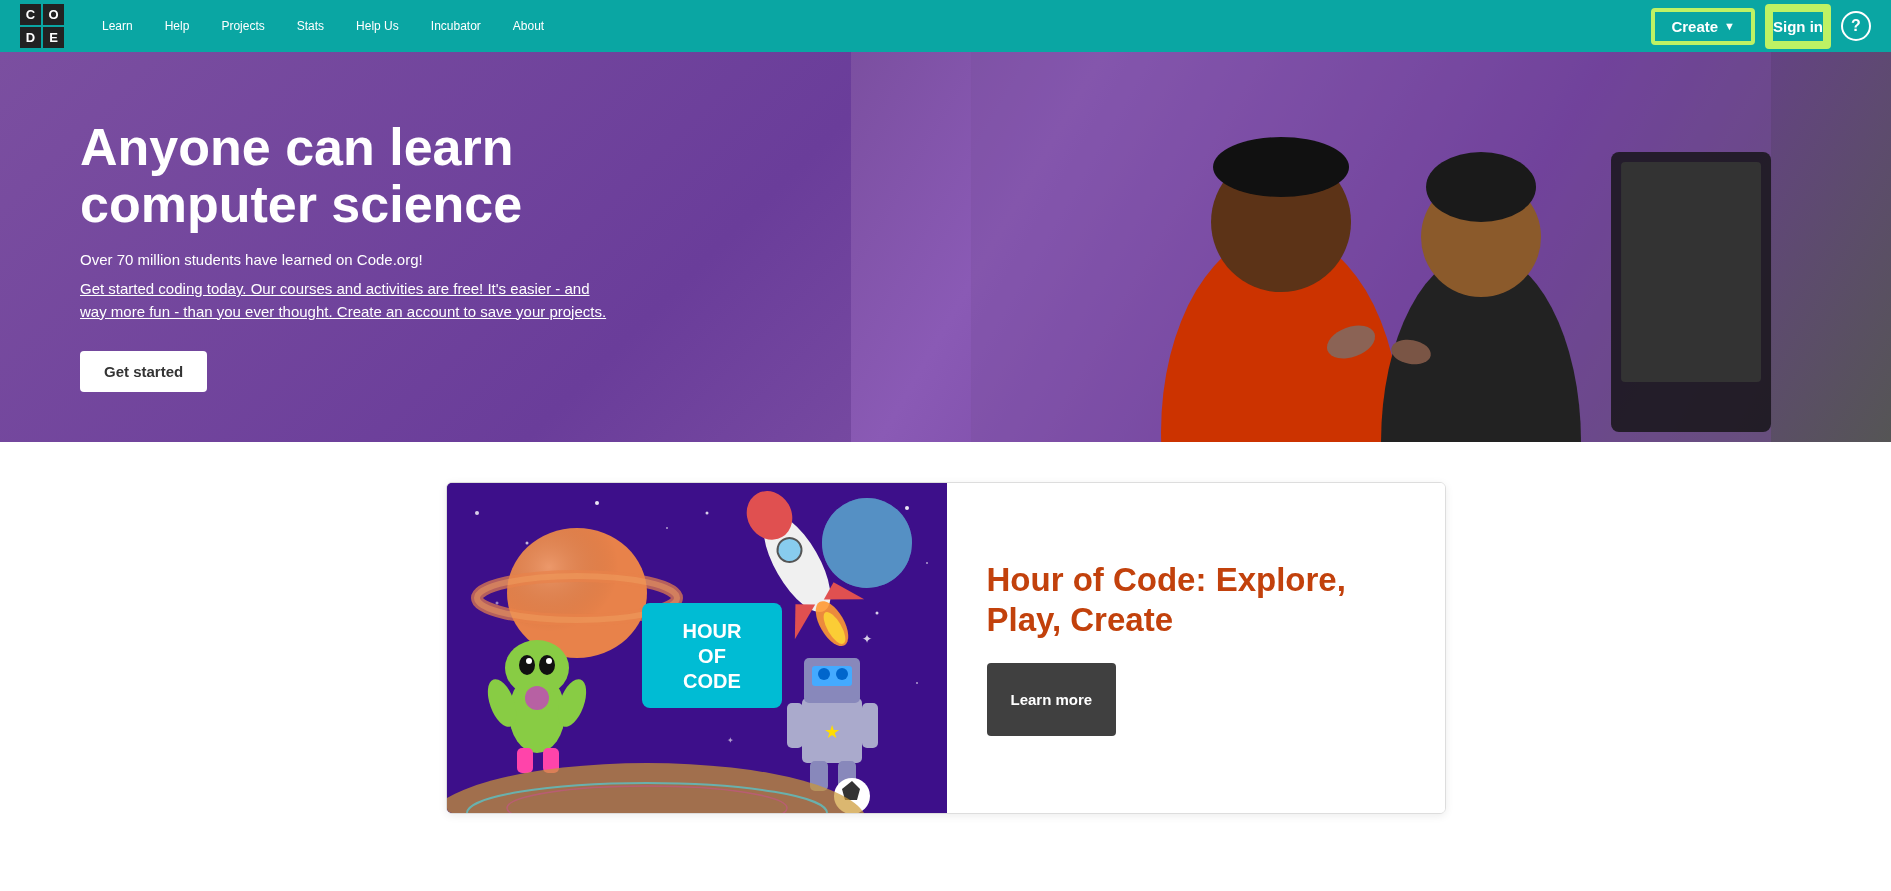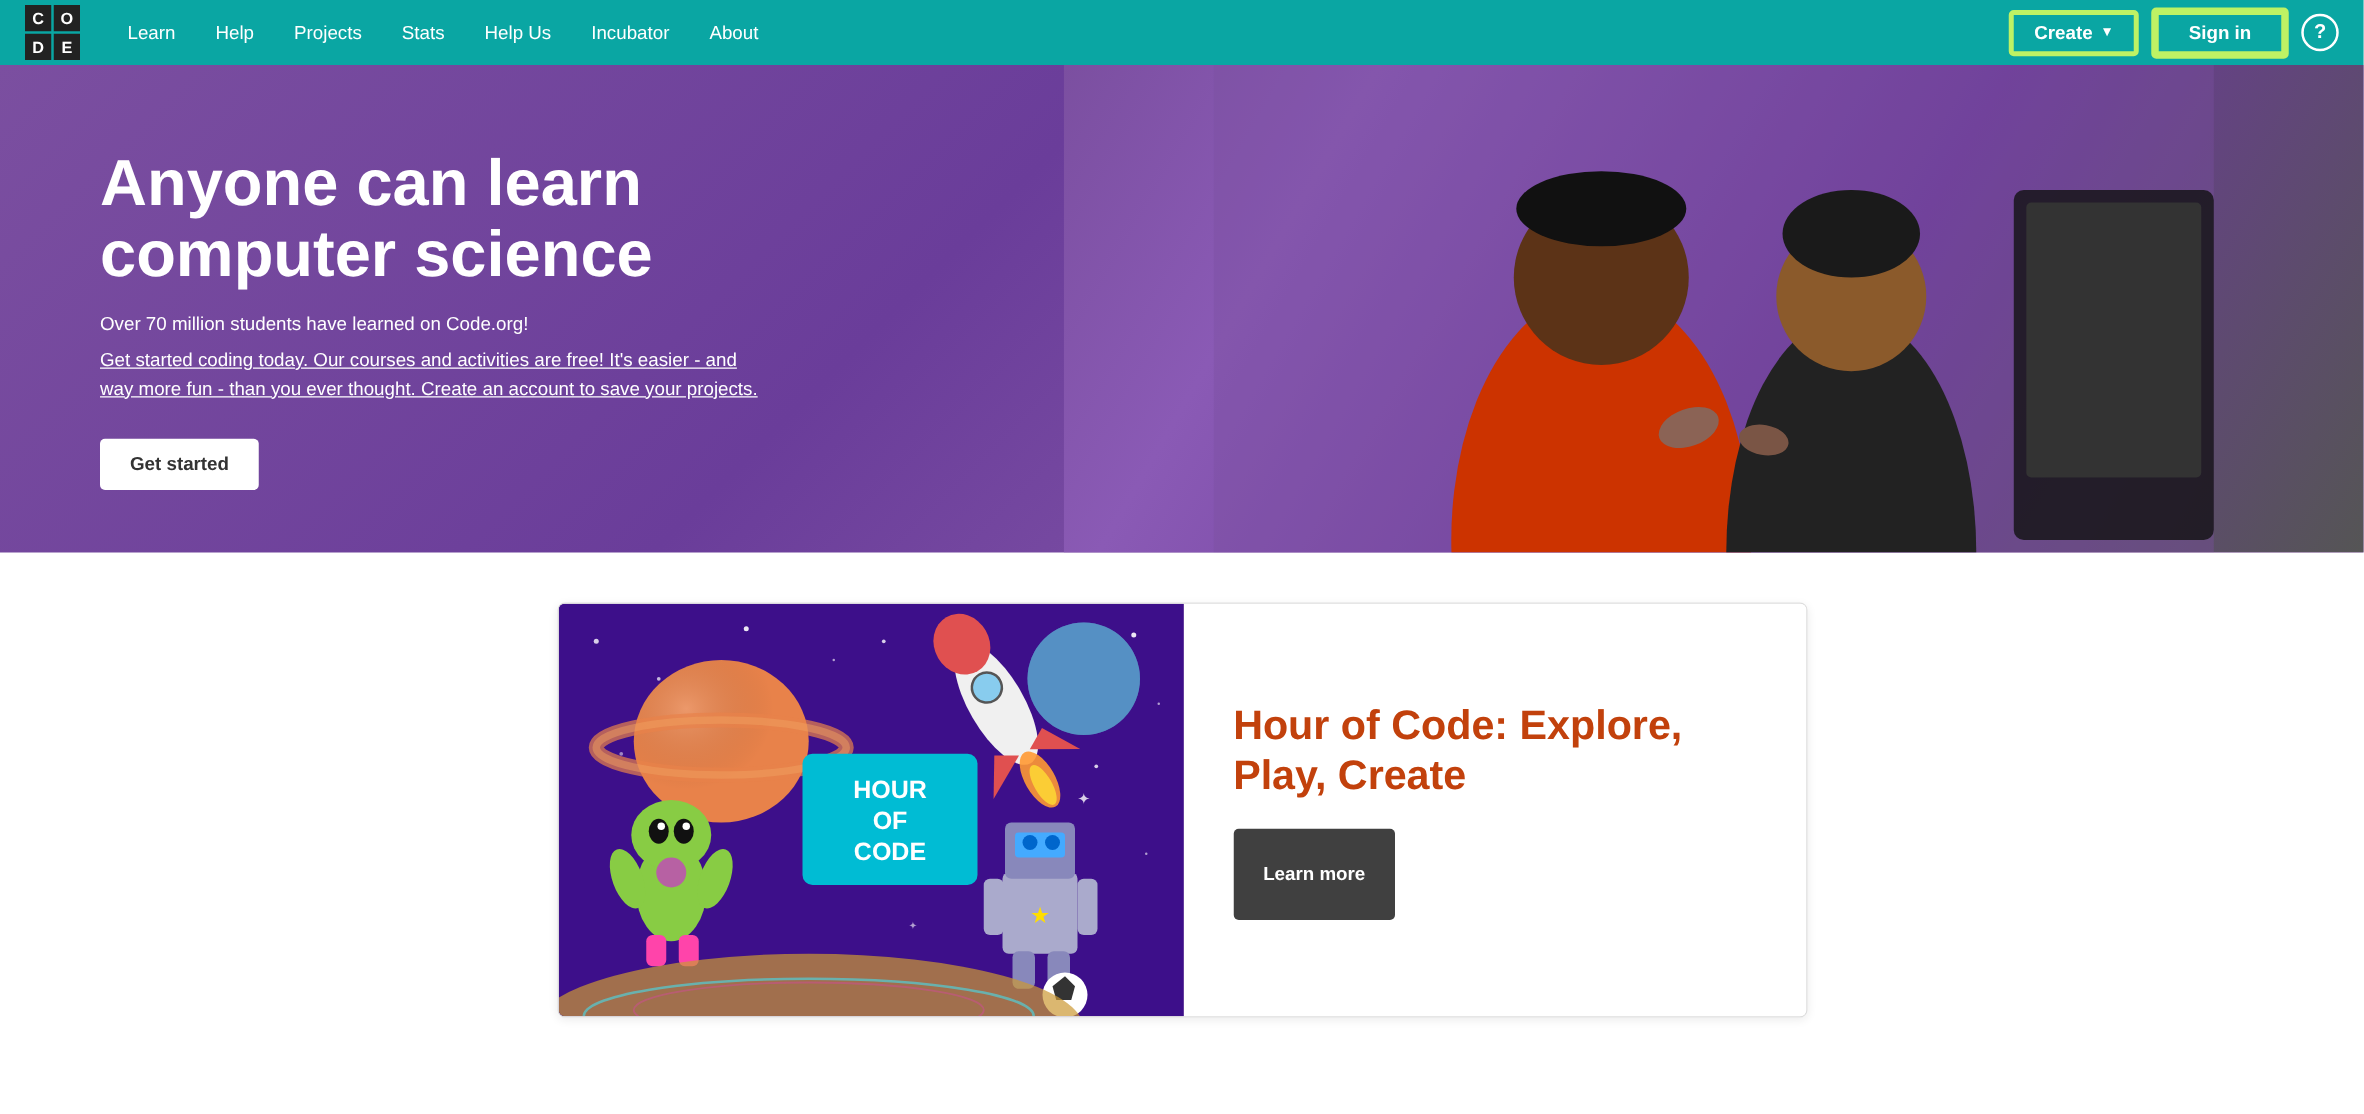--- a/index.html
+++ b/index.html
@@ -36,21 +36,21 @@
     }
     .nav-links {
       display: flex;
       align-items: center;
       gap: 4px;
       flex: 1;
     }
     .nav-link {
       color: #fff;
       text-decoration: none;
-      font-size: 15px;
+      font-size: 12px;
       font-weight: 500;
       padding: 6px 14px;
       border-radius: 3px;
       cursor: pointer;
     }
     .nav-right {
       display: flex;
       align-items: center;
       gap: 10px;
     }
@@ -63,23 +63,23 @@
       font-weight: 600;
       border-radius: 4px;
       cursor: pointer;
       display: flex;
       align-items: center;
       gap: 6px;
     }
     .create-btn .arrow { font-size: 11px; }
     .signin-btn {
       background: transparent;
-      border: 6px solid #bef264;
-      color: #fff;
-      padding: 6px 24px;
+      border: 8px solid #bef264;
+      color: #fff;
+      padding: 6px 0;
       font-size: 15px;
       font-weight: 600;
       border-radius: 4px;
       cursor: pointer;
     }
     .help-circle {
       width: 30px;
       height: 30px;
       border-radius: 50%;
       border: 2px solid #fff;

